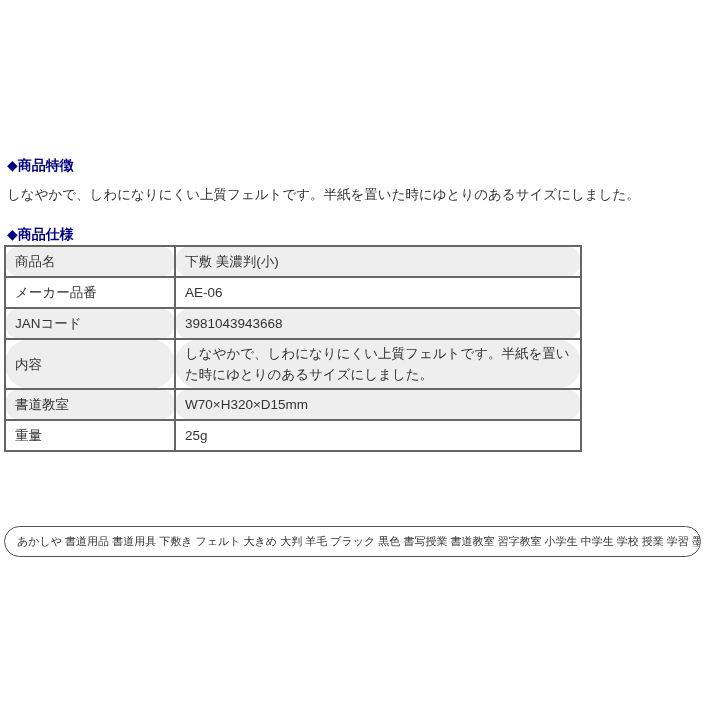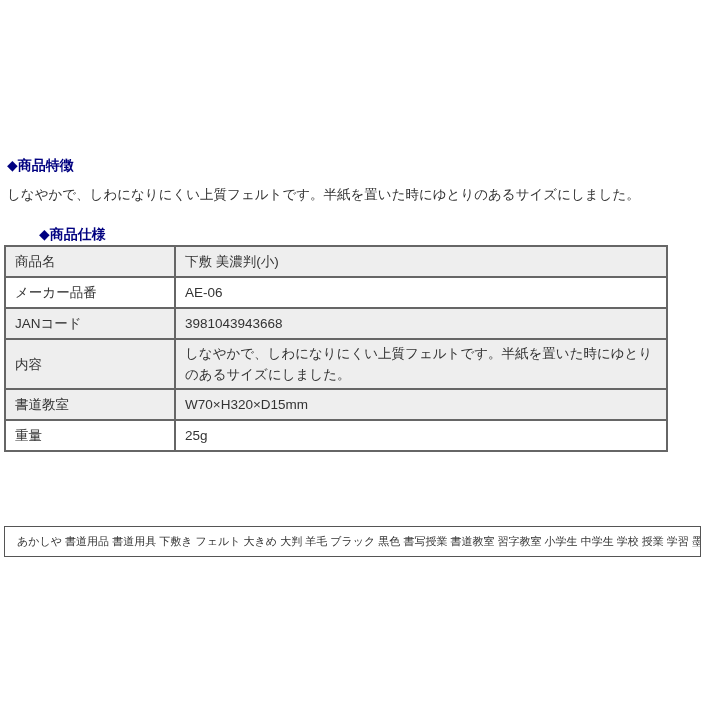--- a/index.html
+++ b/index.html
@@ -3,21 +3,21 @@
 <meta charset="utf-8">
 <style>
   :root {
     --heading-color: #000080;
     --text-color: #333333;
     --table-border: #666666;
     --alt-row-bg: #eeeeee;
     --tag-border: #555555;
     --page-bg: #ffffff;
   }
-  * { margin: 0; padding: 0; box-sizing: border-box; }
+  * { margin: 0; padding: 0; box-sizing: border-box; border-radius: 26px; }
   html, body {
     background: var(--page-bg);
     font-family: "Liberation Sans", "DejaVu Sans", sans-serif;
   }
   .page {
     position: relative;
     width: 711px;
     height: 711px;
     background: var(--page-bg);
     overflow: hidden;
@@ -25,35 +25,35 @@
   .section-title {
     position: absolute;
     left: 7px;
     font-size: 14px;
     font-weight: bold;
     color: var(--heading-color);
     line-height: 19px;
     white-space: nowrap;
   }
   .section-title.features { top: 156px; }
-  .section-title.specs { top: 225px; margin-left: 32px; }
+  .section-title.specs { top: 225px; }
   .features-text {
     position: absolute;
     left: 7px;
     top: 185px;
     width: 700px;
     font-size: 13.5px;
     color: var(--text-color);
     line-height: 19px;
   }
   table.spec-table {
     position: absolute;
     left: 4px;
     top: 245px;
-    width: 664px;
+    width: 578px;
     border-collapse: collapse;
     table-layout: fixed;
   }
   table.spec-table td {
     border: 2px solid var(--table-border);
     font-size: 13.5px;
     color: var(--text-color);
     line-height: 21px;
     padding: 3px 9px;
     height: 31px;

